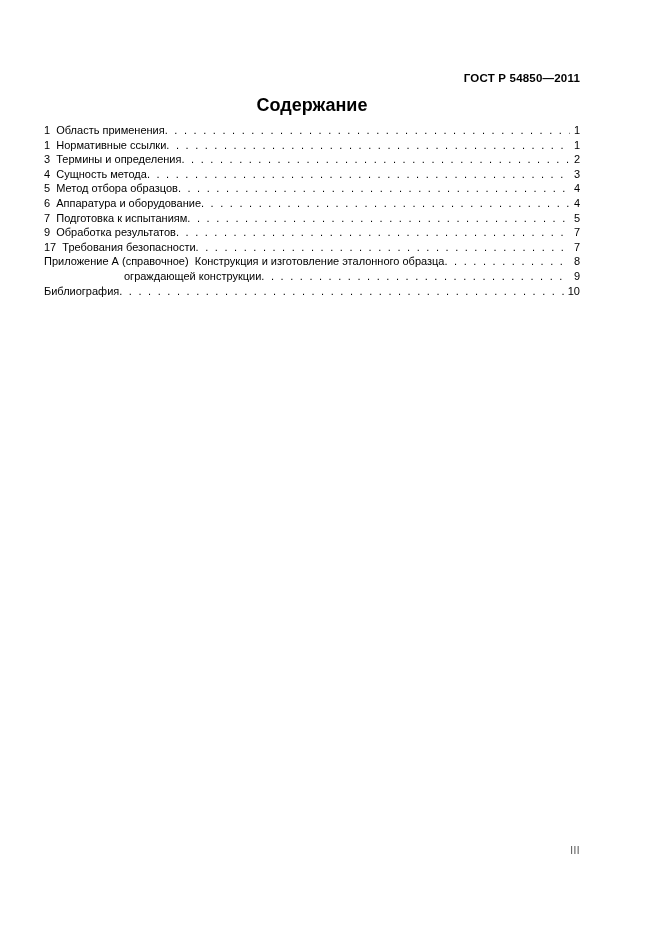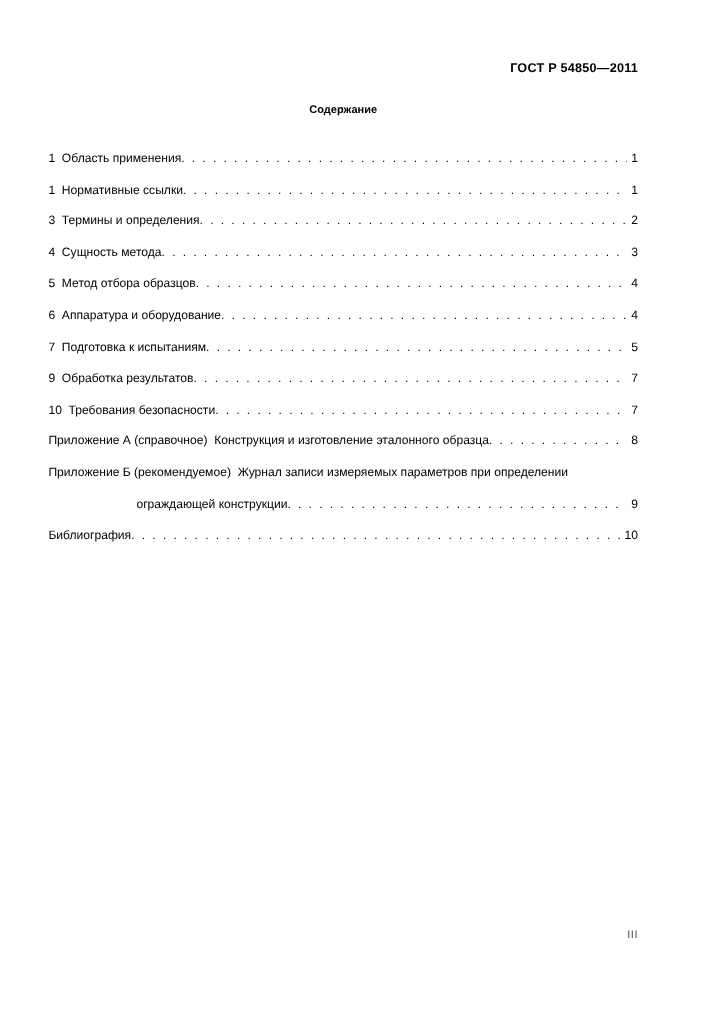--- a/index.html
+++ b/index.html
@@ -17,35 +17,35 @@
     overflow: hidden;
   }
   .content {
     position: absolute;
     left: 44px;
     right: 81px;
     top: 0;
   }
   .doc-code {
     position: absolute;
-    top: 56px;
+    top: 72px;
     left: 0;
     right: 0;
     text-align: right;
     font-size: 11.5px;
     font-weight: bold;
     letter-spacing: 0.2px;
   }
   .page-title {
     position: absolute;
     top: 95px;
     left: 0;
     right: 0;
     text-align: center;
-    font-size: 10px;
+    font-size: 18px;
     font-weight: bold;
   }
   .toc {
     position: absolute;
     top: 123px;
     left: 0;
     right: 0;
     font-size: 11px;
     line-height: 14.6px;
   }
@@ -53,21 +53,20 @@
     display: flex;
     align-items: baseline;
     white-space: nowrap;
   }
   .toc-row.indent {
     padding-left: 80px;
   }
   .toc-label {
     white-space: pre;
     flex: 0 0 auto;
-    margin-top: 14px;
   }
   .toc-leader {
     flex: 1 1 auto;
     min-width: 0;
     overflow: hidden;
     white-space: nowrap;
   }
   .toc-leader::after {
     content: " . . . . . . . . . . . . . . . . . . . . . . . . . . . . . . . . . . . . . . . . . . . . . . . . . . . . . . . . . . . . . . . . . . . . . . . .";
     word-spacing: 3.5px;
@@ -143,34 +142,31 @@
       </div>
 
 
       <div class="toc-row">
         <span class="toc-label">9  Обработка результатов</span>
         <span class="toc-leader"></span>
         <span class="toc-page">7</span>
       </div>
 
       <div class="toc-row">
-        <span class="toc-label">10  Требования безопасности</span>
+        <span class="toc-label">17  Требования безопасности</span>
         <span class="toc-leader"></span>
         <span class="toc-page">7</span>
       </div>
 
       <div class="toc-row">
         <span class="toc-label">Приложение А (справочное)  Конструкция и изготовление эталонного образца</span>
         <span class="toc-leader"></span>
         <span class="toc-page">8</span>
       </div>
 
-      <div class="toc-row">
-        <span class="toc-label">Приложение Б (рекомендуемое)  Журнал записи измеряемых параметров при определении</span>
-      </div>
 
 
       <div class="toc-row indent">
         <span class="toc-label">ограждающей конструкции</span>
         <span class="toc-leader"></span>
         <span class="toc-page">9</span>
       </div>
 
       <div class="toc-row">
         <span class="toc-label">Библиография</span>

